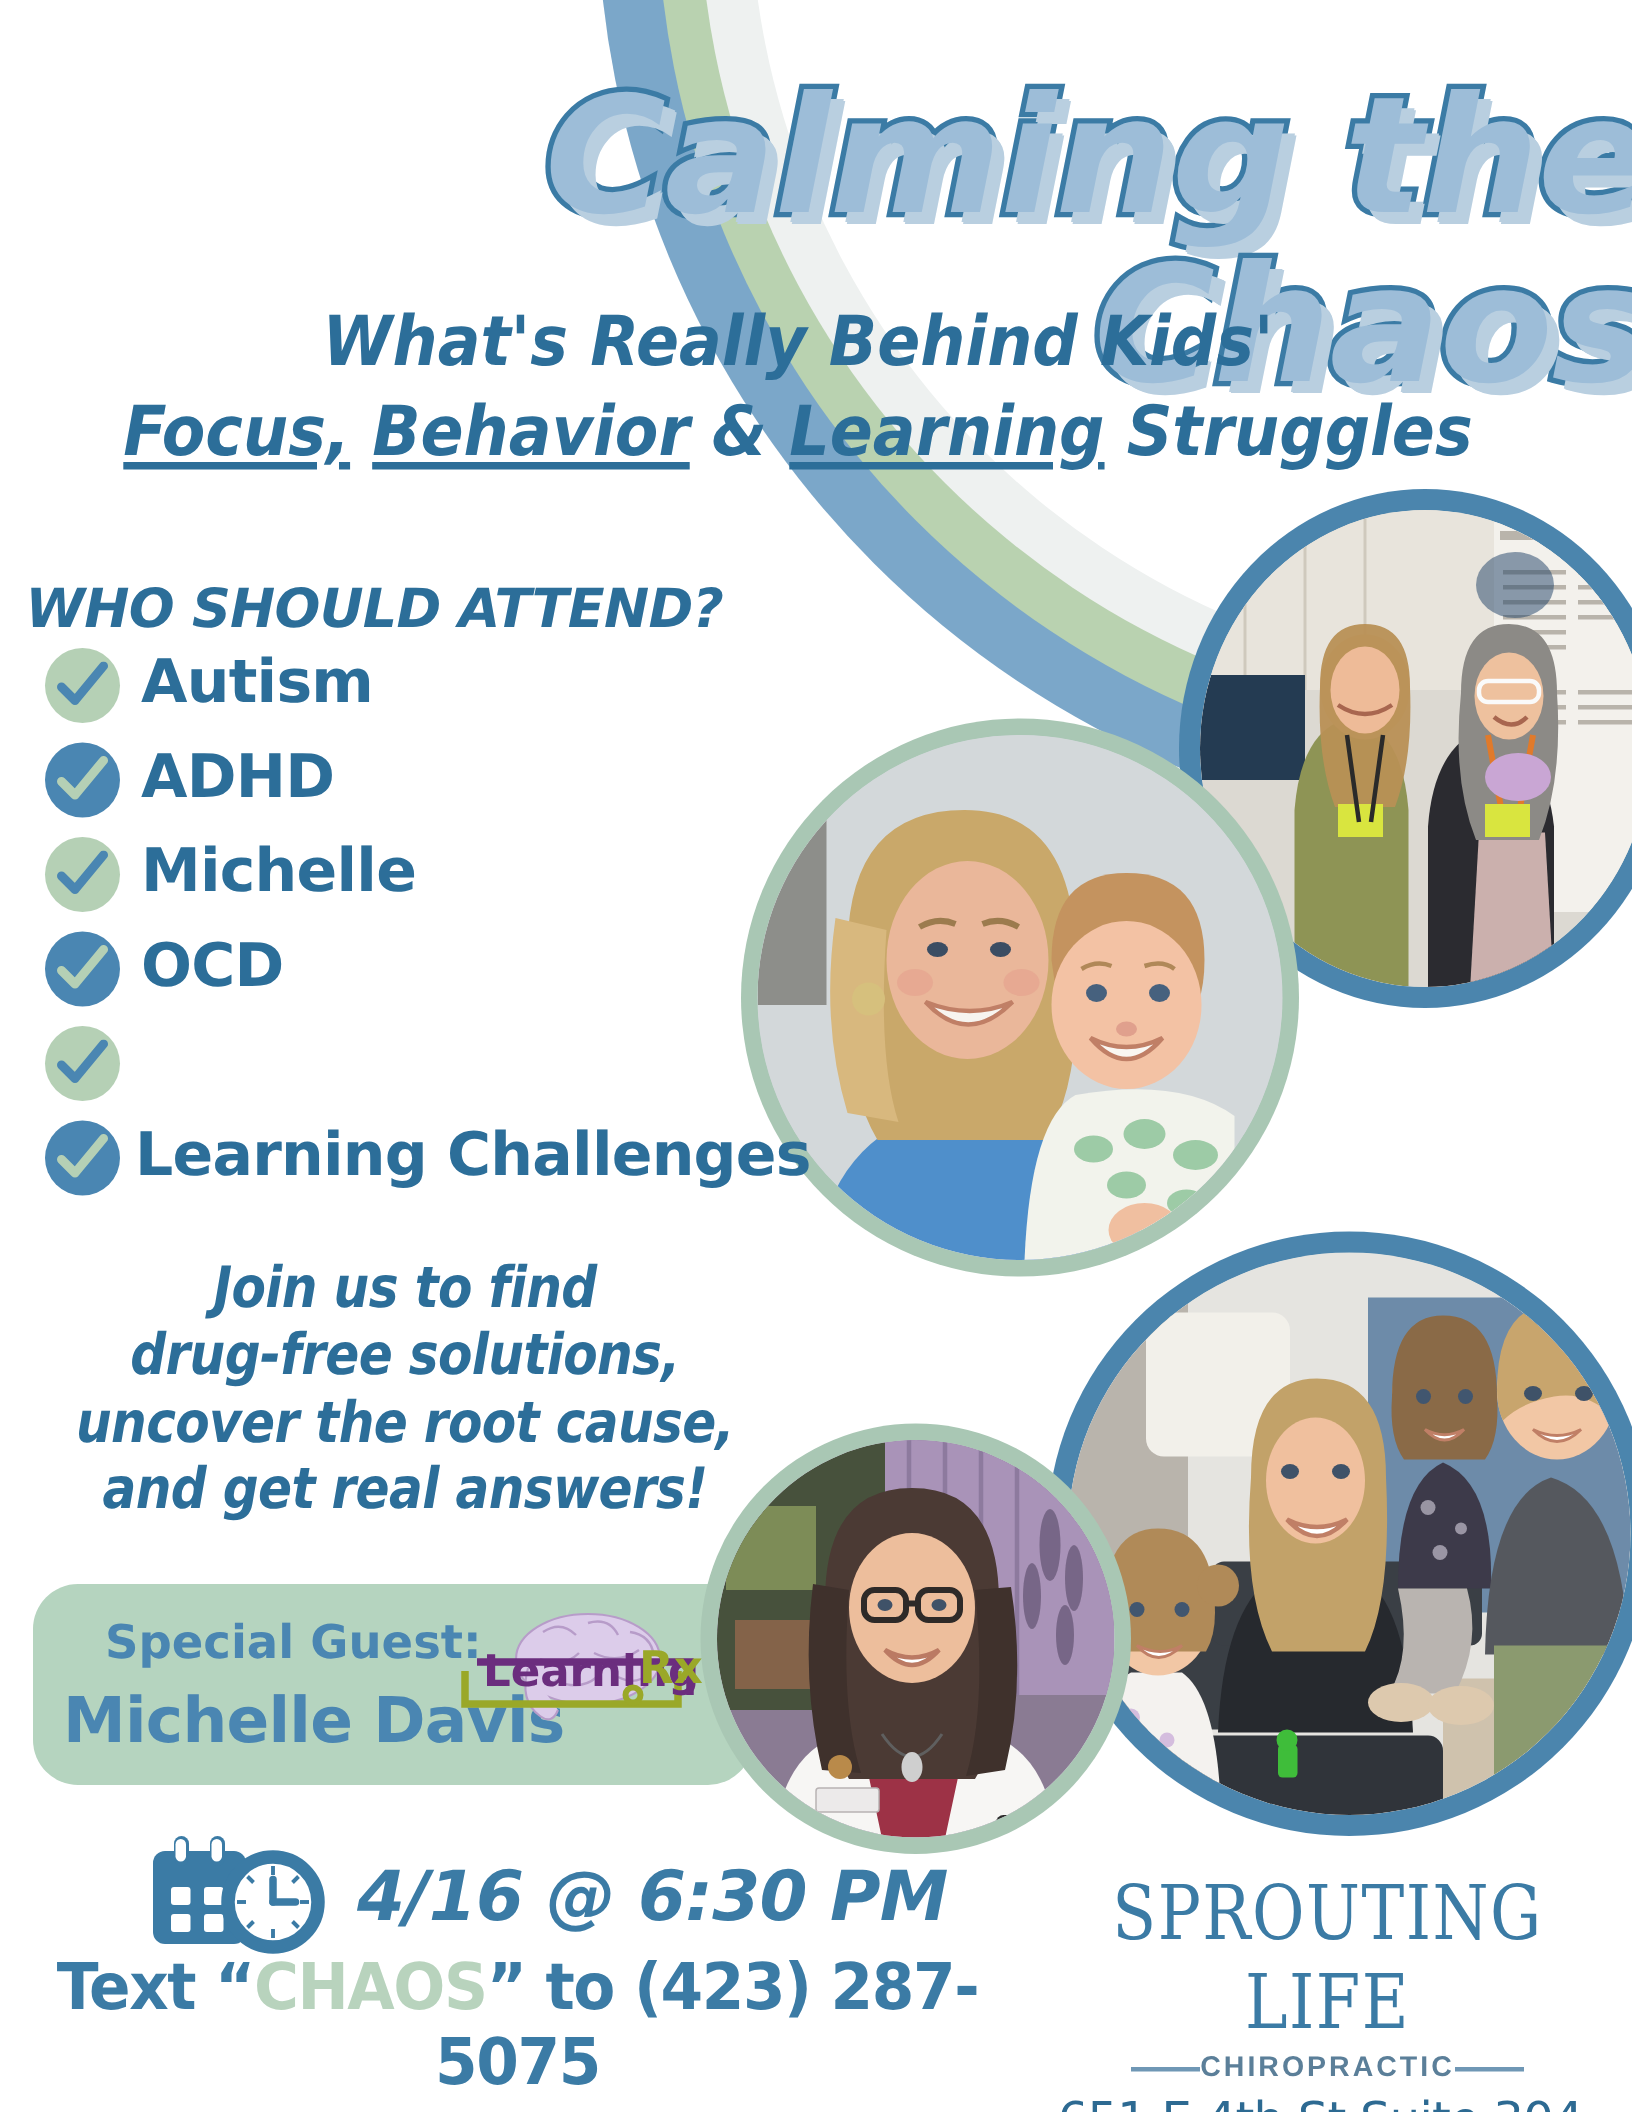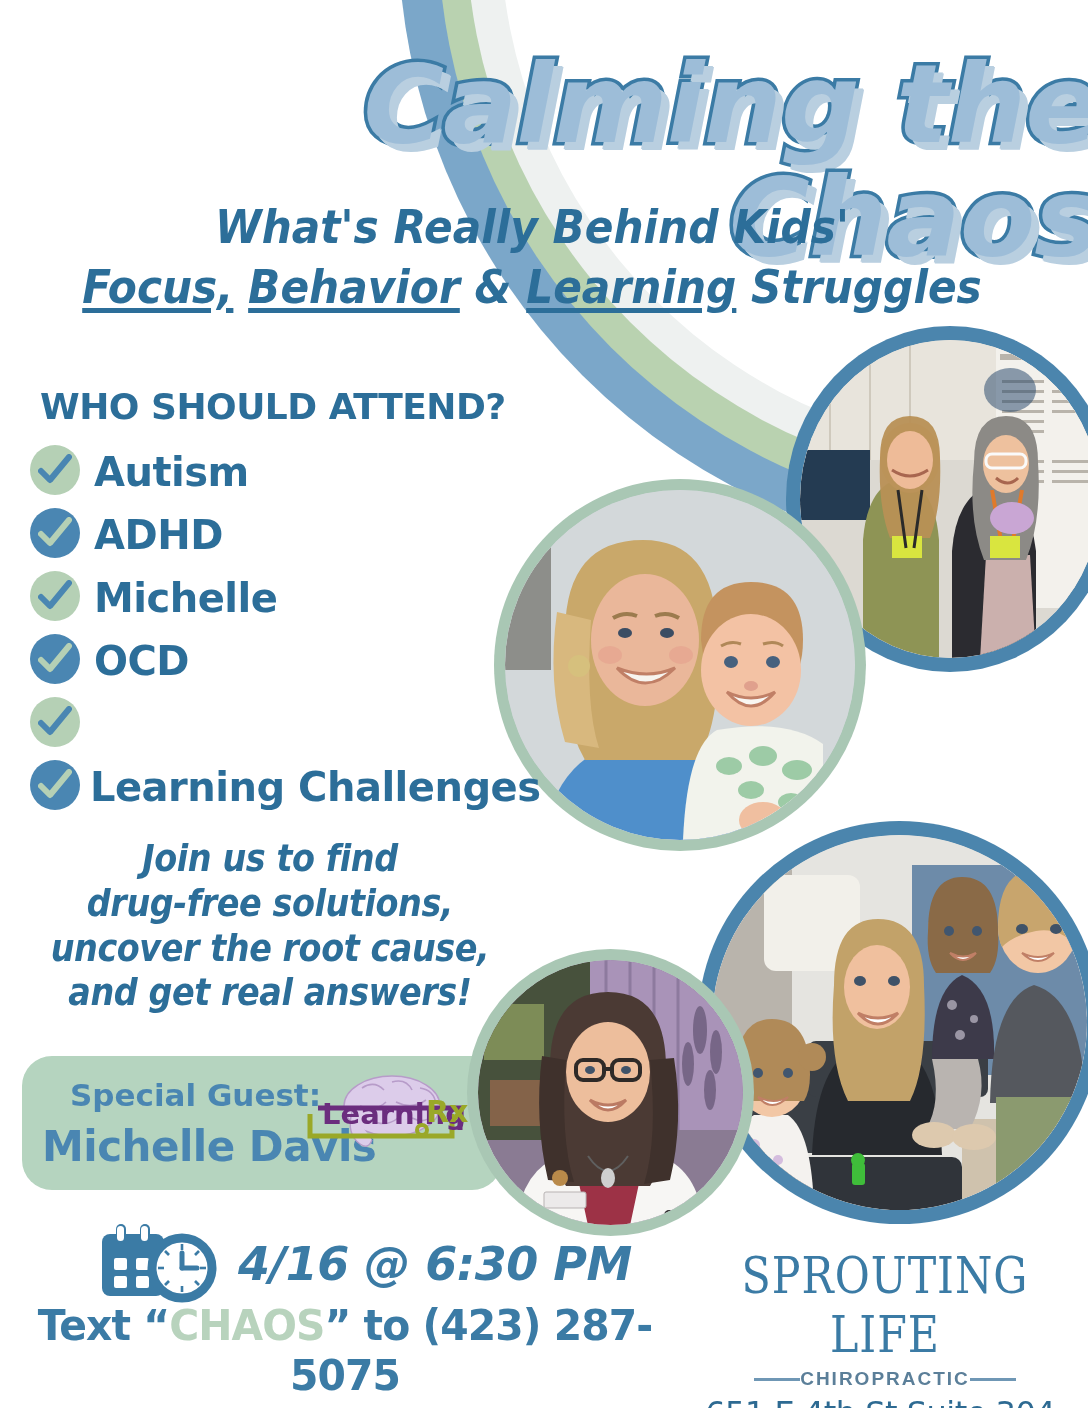--- a/index.html
+++ b/index.html
@@ -76,31 +76,32 @@
     font-family:"DejaVu Sans", sans-serif;
     font-weight:bold;font-style:italic;
     font-size:46px;color:#2c6e99;
     display:block;margin-top:6px;
     transform:scaleX(0.92);
   }
   .u{ text-decoration:underline; text-decoration-thickness:5px; text-underline-offset:5px;}
 
   
   .who-head{
-    position:absolute;left:40px;top:386px;
+    position:absolute;left:17px;top:386px;
     font-family:"DejaVu Sans", sans-serif;
     font-weight:bold;font-size:36px;color:#2c6e99;
     letter-spacing:-0.5px;
     z-index:6;
+    font-style:italic;
   }
   .checklist{
     position:absolute;left:30px;top:432px;z-index:6;
   }
   .ck-row{
-    display:flex;align-items:flex-end;height:63px;
+    display:flex;align-items:flex-start;height:63px;
   }
   .ck-circle{
     width:50px;height:50px;border-radius:50%;
     position:relative;flex:0 0 auto;
     margin-right:14px;
   }
   .ck-circle svg{position:absolute;left:8px;top:9px;}
   .ck-label{
     font-family:"DejaVu Sans", sans-serif;
     font-weight:bold;font-size:40px;color:#2c6e99;

